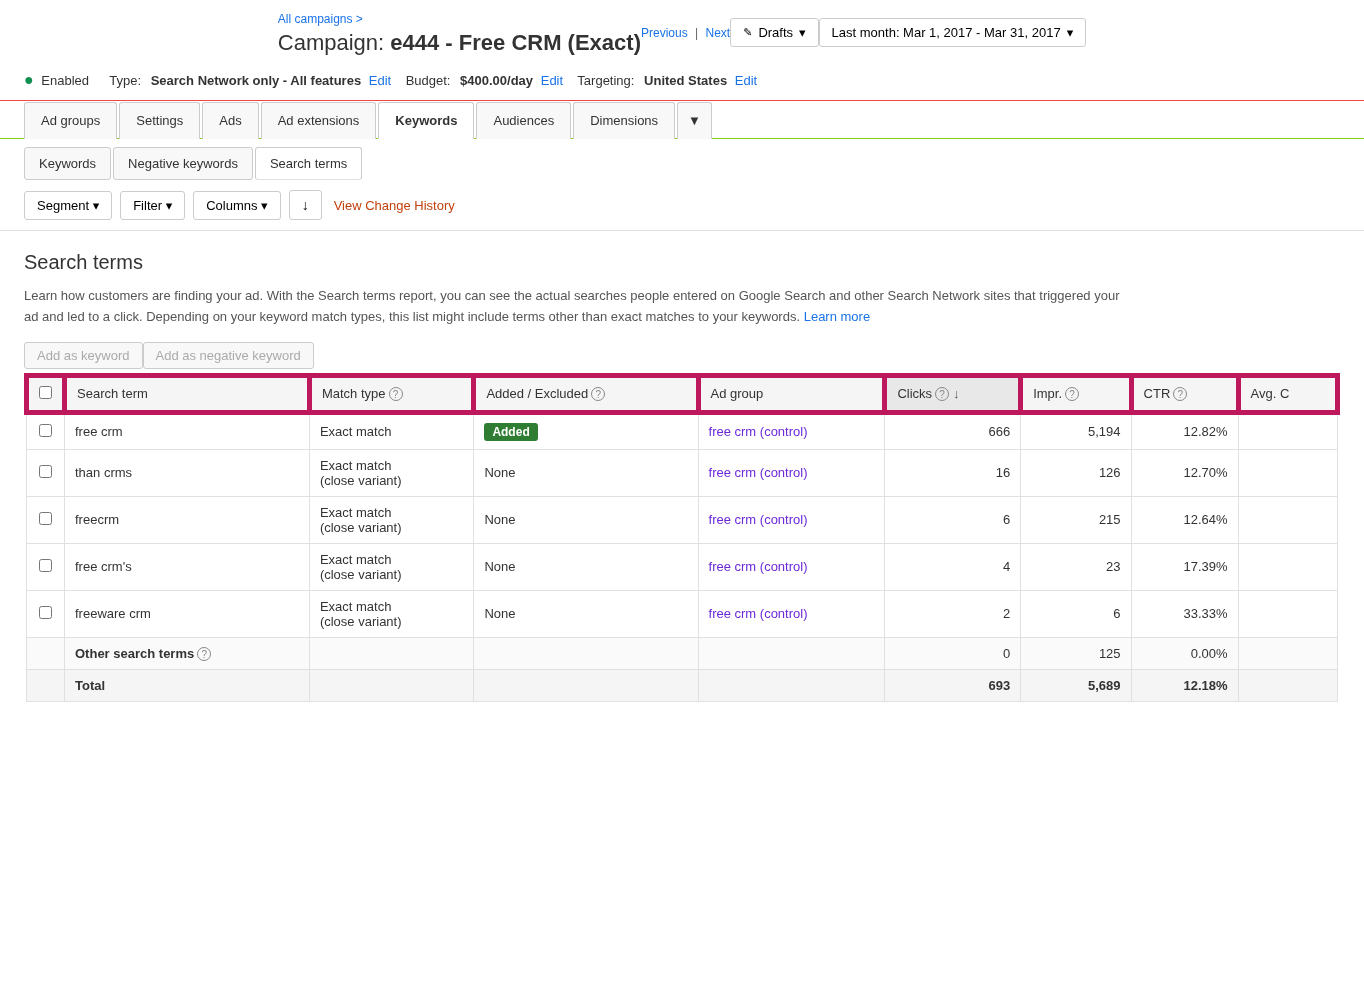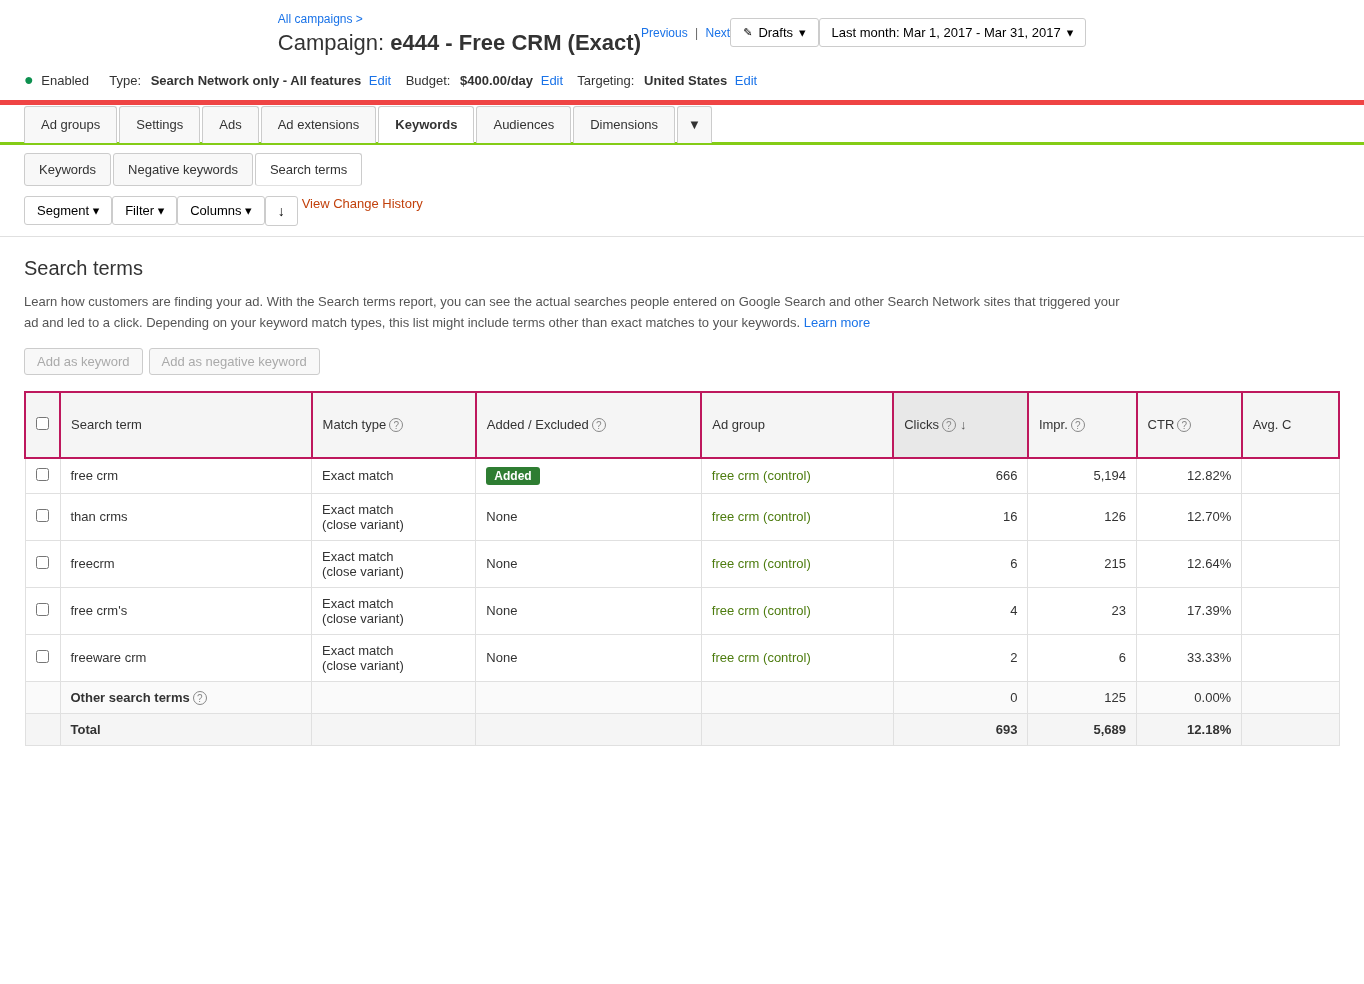--- a/index.html
+++ b/index.html
@@ -13,79 +13,79 @@
     .page-title strong { font-weight: bold; }
     .top-bar-right { display: flex; align-items: center; gap: 0; margin-top: 6px; }
     .nav-links { font-size: 12px; color: #1a73e8; }
     .nav-links span { margin: 0 4px; color: #666; }
 
     .drafts-btn, .date-btn {
       border: 1px solid #ccc; background: #fff; padding: 6px 12px; border-radius: 3px;
       cursor: pointer; font-size: 13px; display: flex; align-items: center; gap: 6px; white-space: nowrap;
     }
 
-    .campaign-info { padding: 8px 24px 12px; border-bottom: 5px solid #ef4444; font-size: 13px; color: #333; }
+    .campaign-info { padding: 8px 24px 12px; border-bottom: 1px solid #ef4444; font-size: 13px; color: #333; }
     .campaign-info .dot { color: #0d904f; margin-right: 4px; font-size: 16px; line-height: 1; }
     .campaign-info span { margin-right: 6px; }
     .campaign-info .edit-link { color: #1a73e8; cursor: pointer; margin-left: 4px; }
 
-    .tabs-container { padding: 0 24px; border-bottom: 3px solid #84cc16; }
+    .tabs-container { padding: 0 24px; border-bottom: 1px solid #84cc16; }
     .tabs { display: flex; gap: 0; }
     .tab {
       padding: 10px 16px; font-size: 13px; cursor: pointer; border: 1px solid #ccc;
       border-bottom: none; background: #f8f8f8; margin-right: 2px; color: #333;
       border-radius: 3px 3px 0 0; position: relative; top: 1px;
     }
     .tab.active { background: #fff; border-bottom: 1px solid #fff; font-weight: bold; z-index: 1; }
     .tab-more { padding: 10px 10px; }
 
     .sub-tabs-container { padding: 8px 24px 0; }
     .sub-tabs { display: flex; gap: 0; }
     .sub-tab {
       padding: 8px 14px; font-size: 13px; cursor: pointer; border: 1px solid #ccc;
       background: #f8f8f8; margin-right: 2px; color: #333; border-radius: 3px;
     }
     .sub-tab.active { background: #fff; font-weight: normal; border-bottom: 1px solid #e0e0e0; }
 
-    .toolbar { padding: 10px 24px; display: flex; align-items: flex-start; border-bottom: 1px solid #e0e0e0; }
+    .toolbar { padding: 10px 24px; display: flex; align-items: center; gap: 8px; border-bottom: 1px solid #e0e0e0; }
     .toolbar-btn {
       border: 1px solid #ccc; background: #fff; padding: 6px 12px; border-radius: 3px;
       cursor: pointer; font-size: 13px; display: flex; align-items: center; gap: 4px;
     }
     .view-change-link { color: #c2410c; font-size: 13px; cursor: pointer; margin-left: 4px; }
 
     .content { padding: 20px 24px; }
     .section-title { font-size: 20px; font-weight: normal; color: #333; margin-bottom: 12px; }
     .section-desc { font-size: 13px; color: #555; line-height: 1.6; margin-bottom: 14px; max-width: 1100px; }
 
-    .action-buttons { display: flex; gap: 6px; margin-bottom: 16px; }
+    .action-buttons { display: flex; margin-bottom: 4px; }
     .action-btn {
       border: 1px solid #ccc; background: #f8f8f8; padding: 5px 12px; border-radius: 3px;
       cursor: pointer; font-size: 13px; color: #aaa;
     }
 
     .data-table { width: 100%; border-collapse: collapse; font-size: 13px; }
     .data-table th {
-      background: #f5f5f5; border: 2px solid #be185d; padding: 24px 10px;
+      background: #f5f5f5; border: 5px solid #be185d; padding: 8px 10px;
       text-align: left; font-weight: normal; color: #333; white-space: nowrap;
     }
     .data-table th.sorted { background: #e8e8e8; }
     .data-table td { border: 1px solid #e0e0e0; padding: 8px 10px; vertical-align: middle; }
     .data-table .num { text-align: right; }
     .data-table .footer-row td { background: #f5f5f5; font-weight: bold; }
     .data-table .other-row td { background: #fafafa; }
 
     .checkbox-cell { width: 30px; text-align: center; }
     input[type="checkbox"] { cursor: pointer; }
 
     .added-badge {
       background: #2e7d32; color: #fff; padding: 2px 8px; border-radius: 3px;
       font-size: 12px; font-weight: bold; display: inline-block;
     }
-    .adgroup-link { color: #4d7c0f; cursor: pointer; }
+    .adgroup-link { color: #6d28d9; cursor: pointer; }
 
     .help-icon {
       display: inline-flex; align-items: center; justify-content: center;
       width: 14px; height: 14px; border: 1px solid #888; border-radius: 50%;
       font-size: 10px; color: #888; cursor: pointer; margin-left: 3px; vertical-align: middle;
     }
     .sort-arrow { margin-left: 4px; color: #555; }
 
     .download-icon { font-size: 14px; }
   </style>

